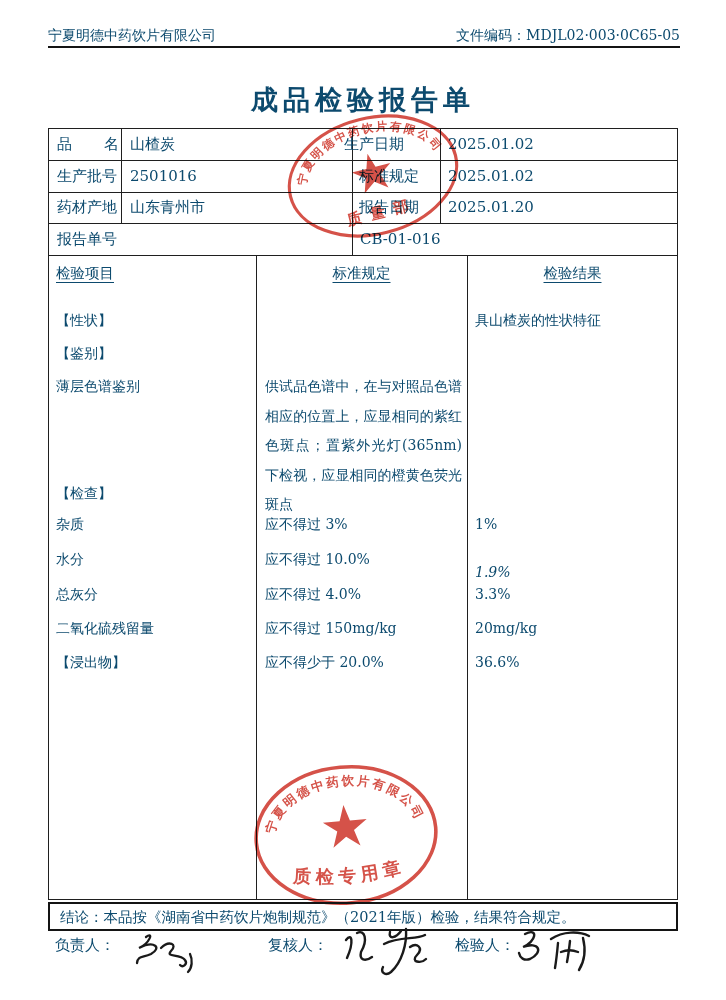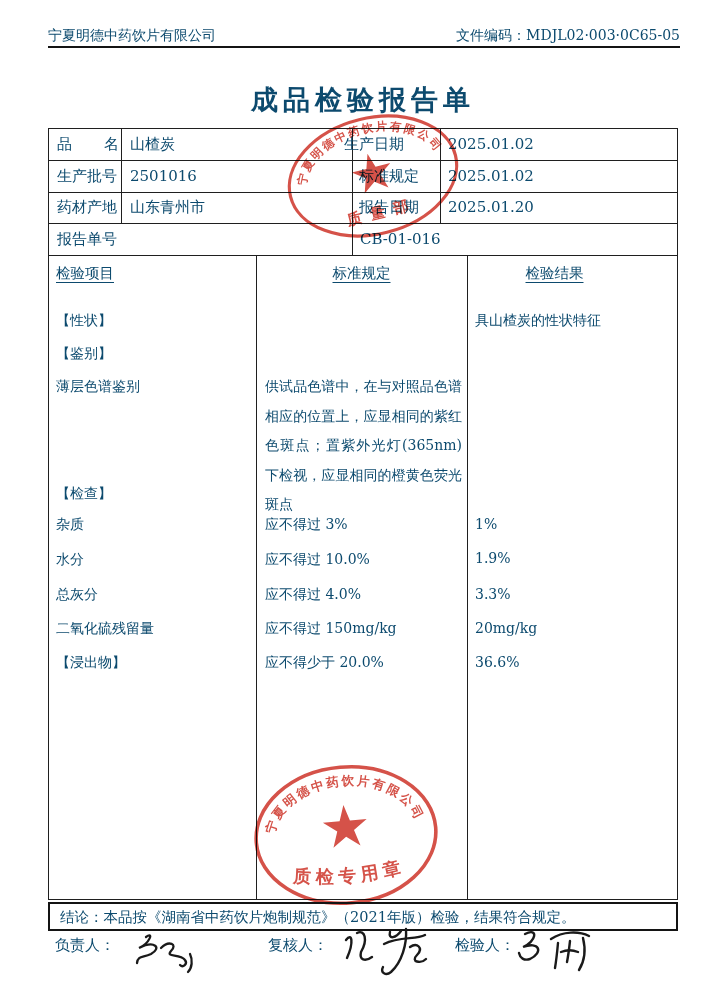--- a/index.html
+++ b/index.html
@@ -69,39 +69,39 @@
   <div class="cell" style="left:57px;top:192px;line-height:31px;">药材产地</div>
   <div class="cell" style="left:130px;top:192px;line-height:31px;">山东青州市</div>
   <div class="cell" style="left:359px;top:192px;line-height:31px;">报告日期</div>
   <div class="cell" style="left:448px;top:192px;line-height:31px;">2025.01.20</div>
 
   <div class="cell" style="left:57px;top:223px;">报告单号</div>
   <div class="cell" style="left:360px;top:223px;">CB-01-016</div>
 
   <div class="colhead" style="left:56px;top:258px;"><span>检验项目</span></div>
   <div class="colhead" style="left:256px;top:258px;width:211px;text-align:center;"><span>标准规定</span></div>
-  <div class="colhead" style="left:449px;top:258px;width:211px;text-align:center;"><span>检验结果</span></div>
+  <div class="colhead" style="left:467px;top:258px;width:211px;text-align:center;"><span>检验结果</span></div>
 
   <div class="bodycell c1" style="top:306px;">【性状】</div>
   <div class="bodycell c3" style="top:306px;">具山楂炭的性状特征</div>
 
   <div class="bodycell c1" style="top:339px;">【鉴别】</div>
 
   <div class="bodycell c1" style="top:372px;">薄层色谱鉴别</div>
   <div class="bodycell c2 wrap" style="top:372px;">供试品色谱中，在与对照品色谱相应的位置上，应显相同的紫红色斑点；置紫外光灯(365nm)下检视，应显相同的橙黄色荧光斑点</div>
 
   <div class="bodycell c1" style="top:479px;">【检查】</div>
 
   <div class="bodycell c1" style="top:510px;">杂质</div>
   <div class="bodycell c2" style="top:510px;">应不得过 3%</div>
   <div class="bodycell c3" style="top:510px;">1%</div>
 
   <div class="bodycell c1" style="top:545px;">水分</div>
   <div class="bodycell c2" style="top:545px;">应不得过 10.0%</div>
-  <div class="bodycell c3" style="top:544px;">1.9%</div>
+  <div class="bodycell c3" style="top:558px;font-style:italic;">1.9%</div>
 
   <div class="bodycell c1" style="top:580px;">总灰分</div>
   <div class="bodycell c2" style="top:580px;">应不得过 4.0%</div>
   <div class="bodycell c3" style="top:580px;">3.3%</div>
 
   <div class="bodycell c1" style="top:614px;">二氧化硫残留量</div>
   <div class="bodycell c2" style="top:614px;">应不得过 150mg/kg</div>
   <div class="bodycell c3" style="top:614px;">20mg/kg</div>
 
   <div class="bodycell c1" style="top:648px;">【浸出物】</div>

